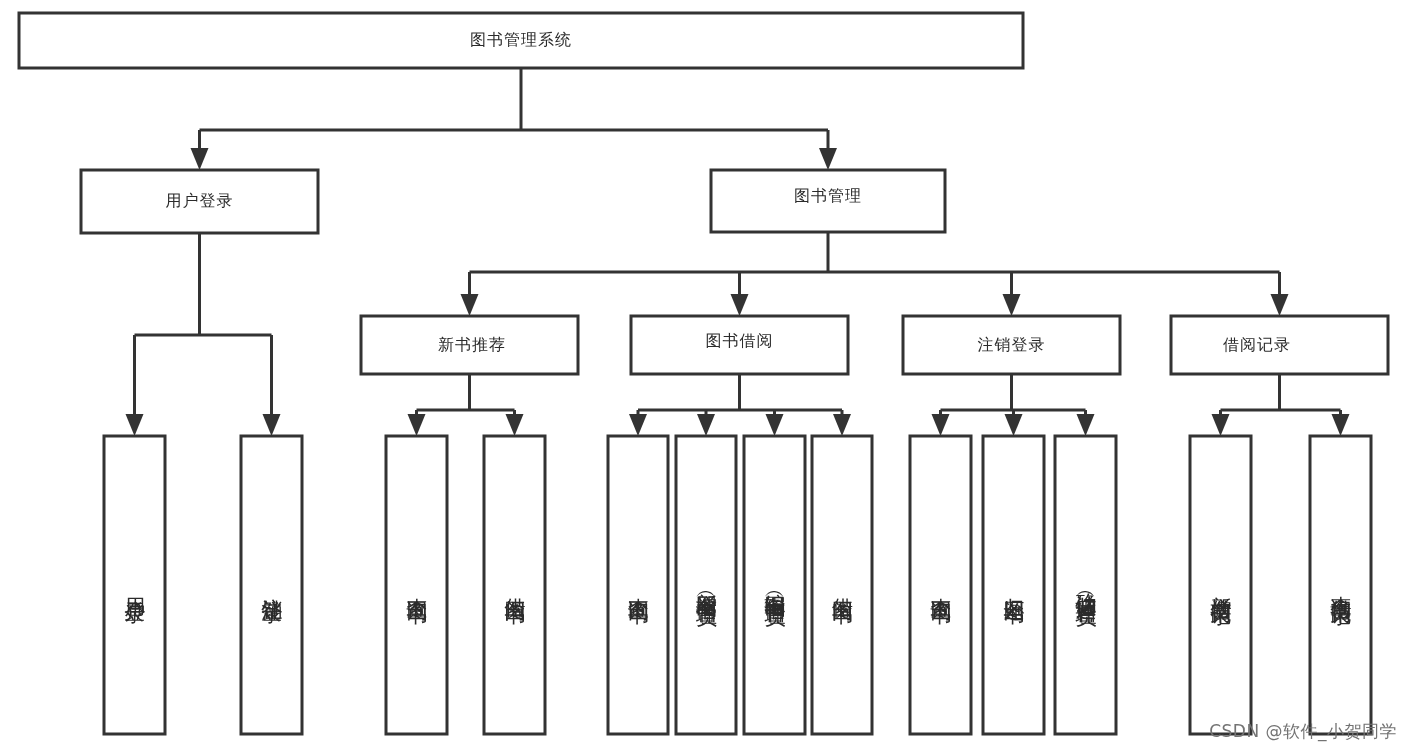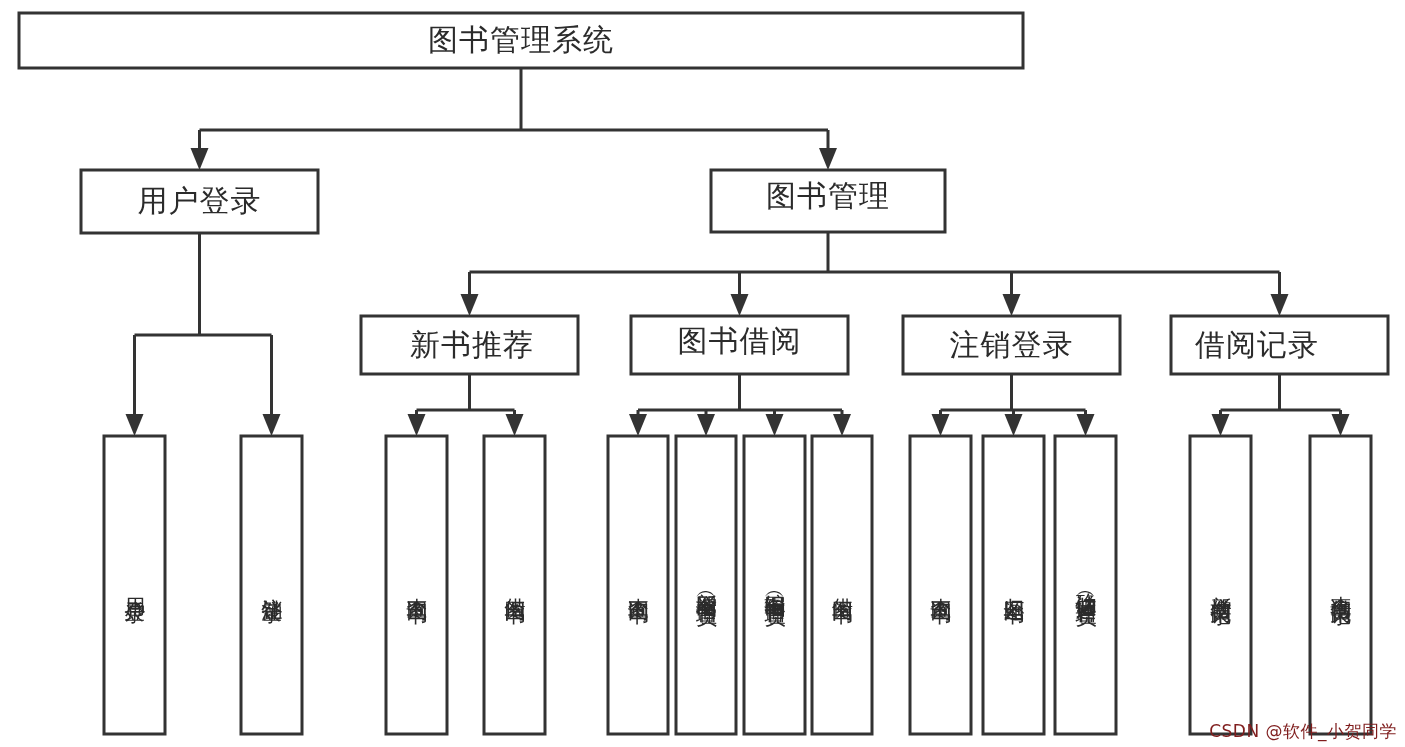--- a/index.html
+++ b/index.html
@@ -40,21 +40,21 @@
   .arrow-head {
     fill: #333333;
     stroke: none;
   }
   .node-label-h {
     position: absolute;
     display: flex;
     align-items: center;
     justify-content: center;
     color: #2b2b2b;
-    font-size: 30px;
+    font-size: 16px;
     letter-spacing: 1px;
     white-space: nowrap;
     pointer-events: none;
   }
   .node-label-v {
     position: absolute;
     display: flex;
     align-items: center;
     justify-content: center;
     color: #2b2b2b;
@@ -64,21 +64,21 @@
     letter-spacing: 2px;
     line-height: 1;
     white-space: nowrap;
     pointer-events: none;
   }
   .watermark {
     position: absolute;
     right: 8px;
     bottom: 4px;
     font-size: 17px;
-    color: #7f1d1d;
+    color: #737373;
     letter-spacing: 0.5px;
     white-space: nowrap;
     pointer-events: none;
   }
 </style>
 </head>
 <body>
 
 <div id="diagram-root">
 

